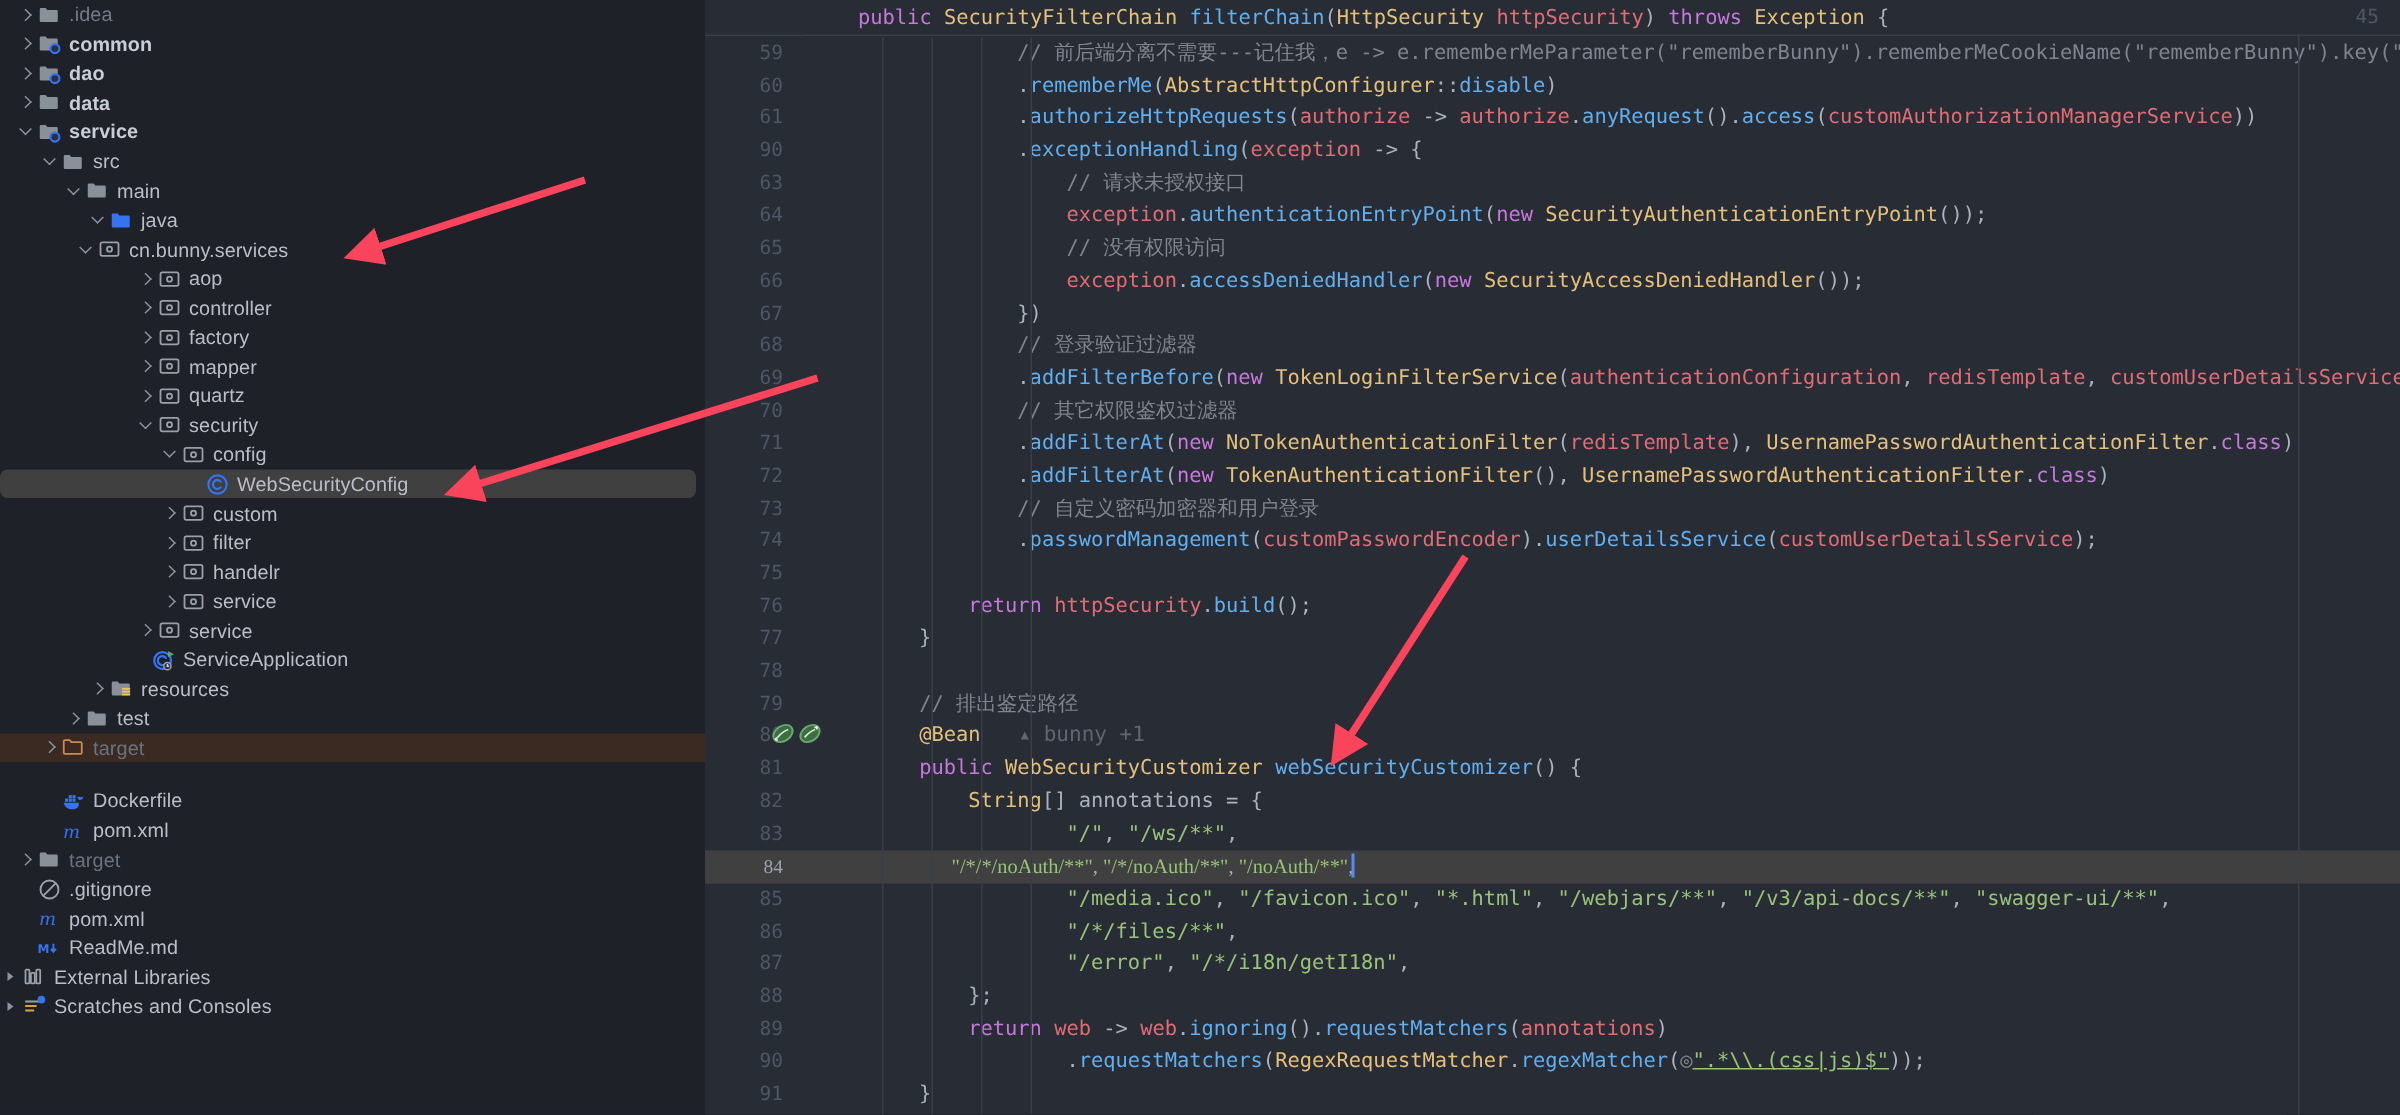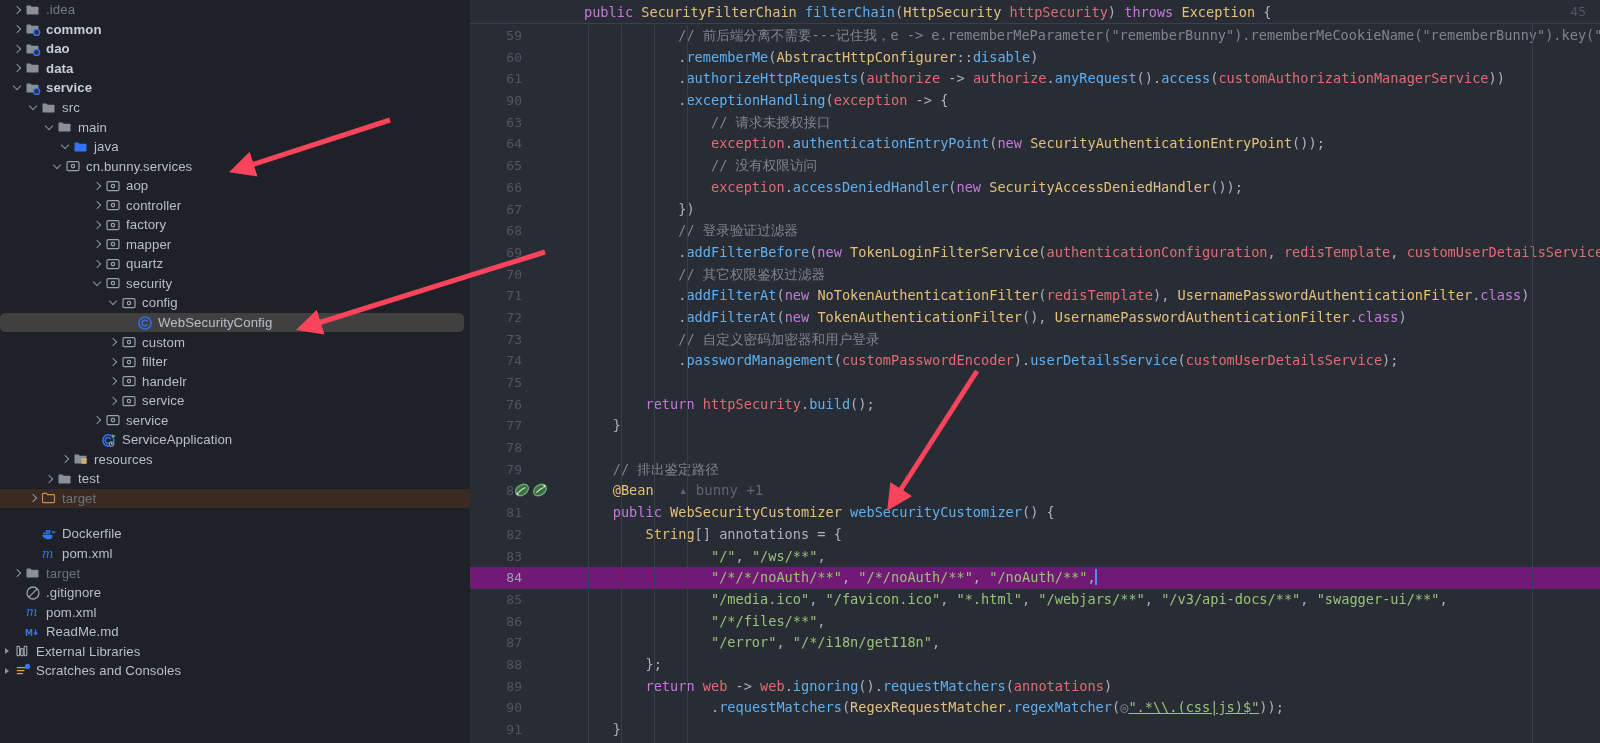--- a/index.html
+++ b/index.html
@@ -92,34 +92,34 @@
   #sticky .gut {
     position: absolute; left: 0; top: 0; width: 66px; height: 24px;
     background: #282c34;
   }
   #sticky .num {
     position: absolute; right: 14px; top: 4px;
     font-size: 13px; color: #4e5costs;
     color: #4e5666;
   }
   #sticky .code {
-    position: absolute; left: 114px; top: 4px;
+    position: absolute; left: 102px; top: 4px;
     font-size: 13.6px; white-space: pre;
   }
 
   #lines {
     position: absolute; top: 25px; left: 0; right: 0; bottom: 0;
   }
   .eline {
     position: relative;
     height: 21.7px;
     white-space: pre;
     font-size: 13.6px;
   }
-  .eline.cur { background: #701a75; }
+  .eline.cur { background: #404040; font-family: Liberation Serif, serif; }
   .eline .lnum {
     position: absolute; left: 0; top: 0;
     width: 66px; text-align: right;
     padding-right: 14px;
     font-size: 13px;
     color: #4e5666;
     line-height: 21.7px;
   }
   .eline.cur .lnum { color: #9aa2b1; }
   .eline .src {

